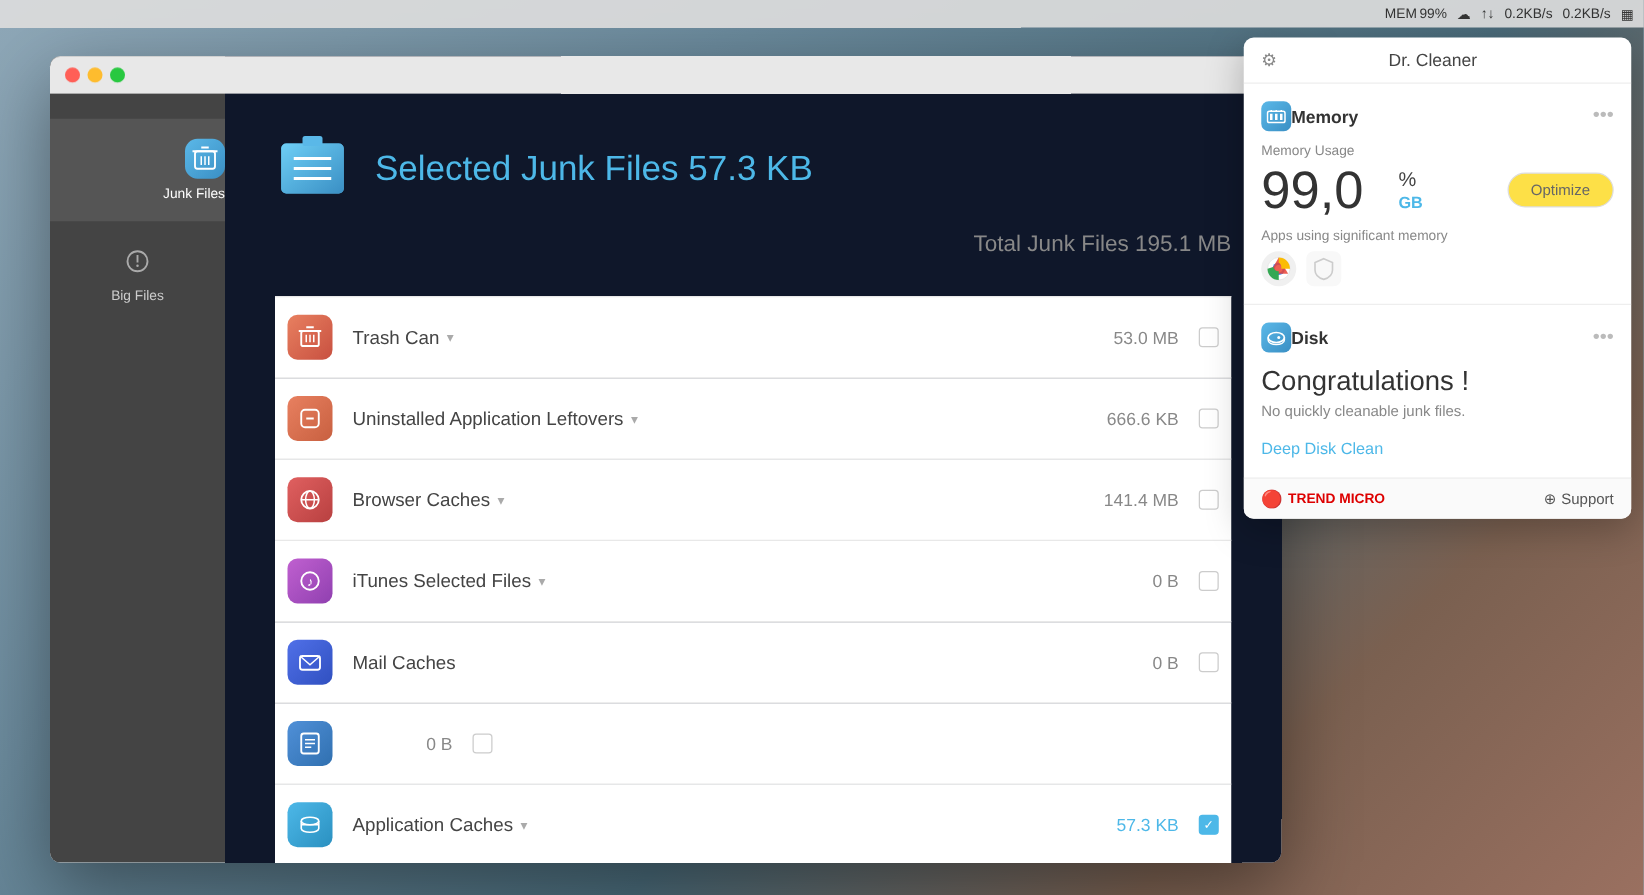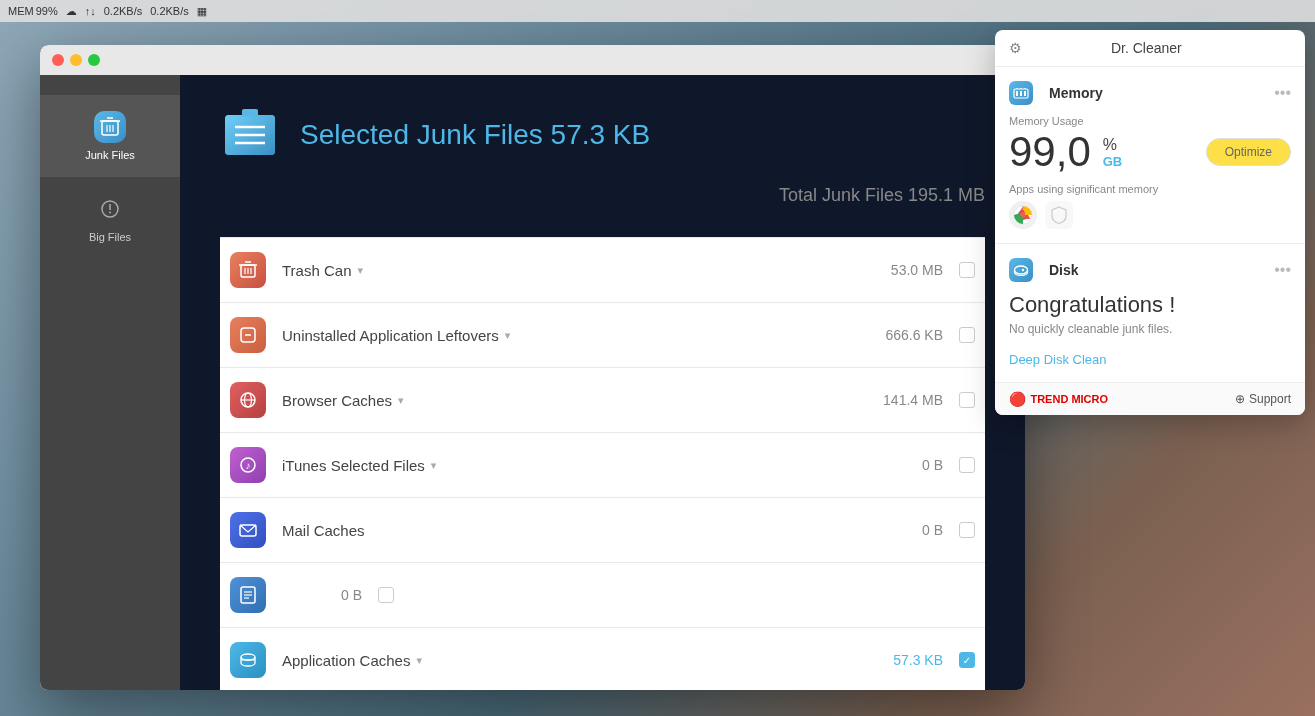--- a/index.html
+++ b/index.html
@@ -23,20 +23,21 @@
     
     .menu-bar {
       position: absolute;
       top: 0;
       left: 0;
       right: 0;
       height: 22px;
       background: rgba(220,220,220,0.92);
       display: flex;
       align-items: center;
+      justify-content: flex-end;
       padding: 0 8px;
       z-index: 100;
       font-size: 11px;
       color: #333;
       gap: 8px;
     }
 
     .menu-bar-item {
       display: flex;
       align-items: center;
@@ -103,20 +104,21 @@
       padding: 16px 0;
       cursor: pointer;
       color: #ccc;
       font-size: 11px;
       gap: 6px;
     }
 
     .sidebar-item.active {
       background: #555;
       color: #fff;
+      align-items: flex-end;
     }
 
     .sidebar-icon {
       width: 32px;
       height: 32px;
       display: flex;
       align-items: center;
       justify-content: center;
     }
 
@@ -283,21 +285,21 @@
     .section-header {
       display: flex;
       align-items: center;
       justify-content: space-between;
       margin-bottom: 10px;
     }
 
     .section-title {
       display: flex;
       align-items: center;
-      gap: 16px;
+      gap: 0;
       font-size: 14px;
       font-weight: 600;
       color: #333;
     }
 
     .section-icon {
       width: 24px;
       height: 24px;
       border-radius: 6px;
       display: flex;
@@ -313,21 +315,21 @@
 
     .memory-usage-label {
       font-size: 11px;
       color: #888;
       margin-bottom: 4px;
     }
 
     .memory-row {
       display: flex;
       align-items: center;
-      gap: 12px;
+      gap: 28px;
     }
 
     .memory-number {
       font-size: 42px;
       font-weight: 200;
       color: #333;
       line-height: 1;
     }
 
     .memory-percent-gb {

